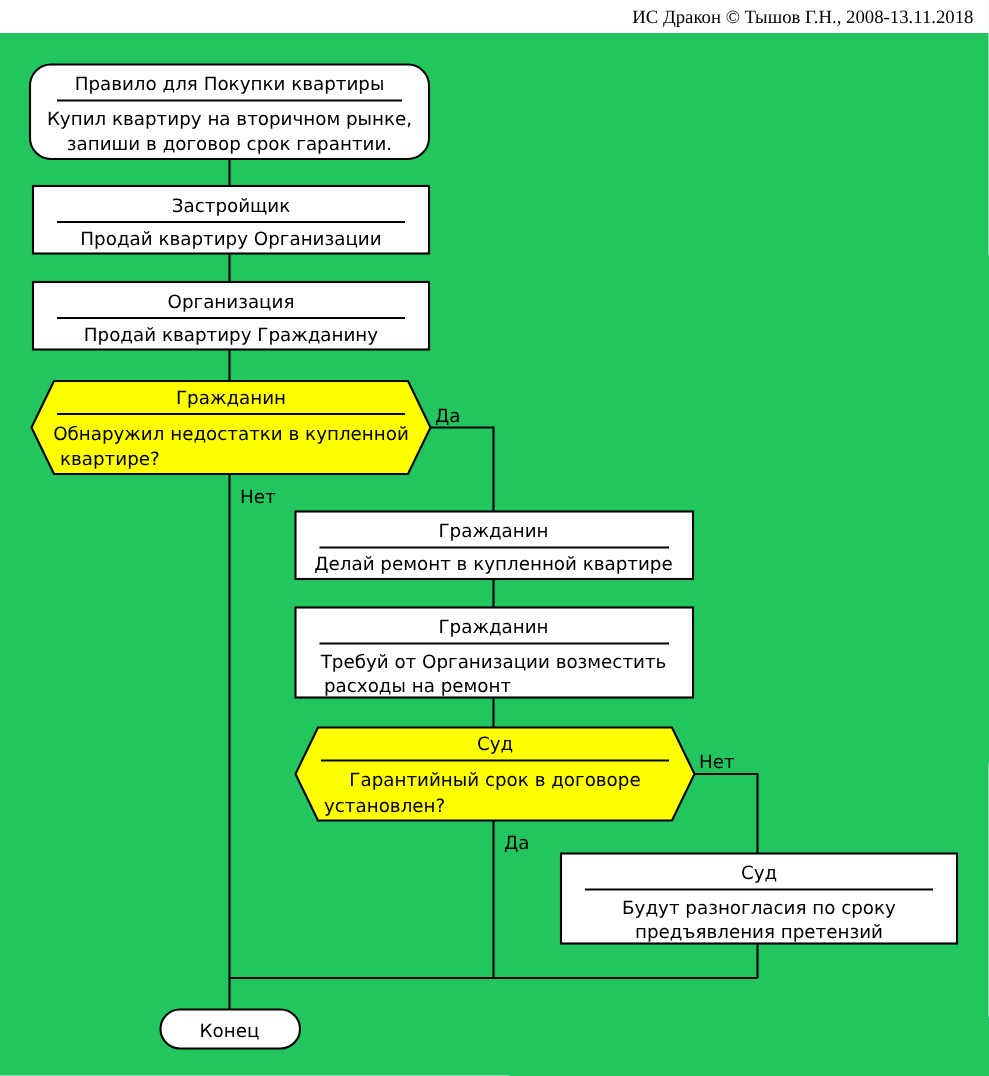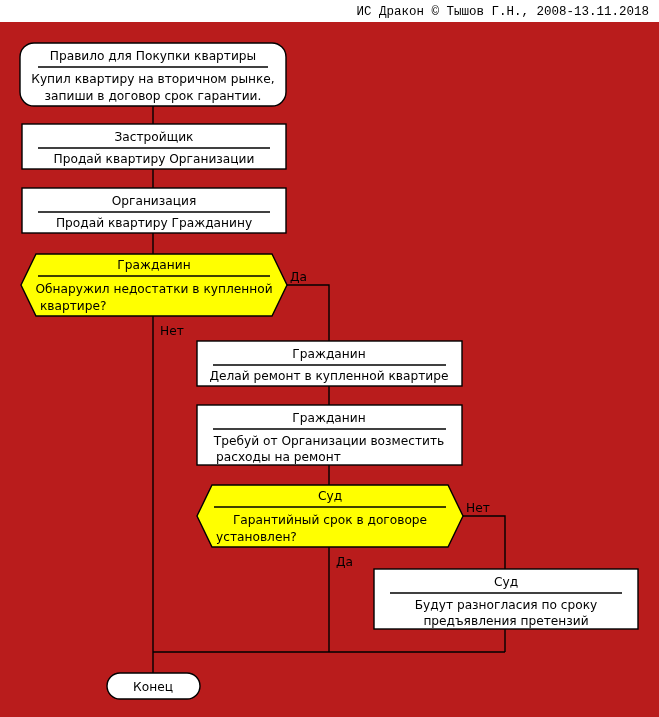--- a/index.html
+++ b/index.html
@@ -27,28 +27,28 @@
     background: #ffffff;
     text-align: right;
     box-sizing: border-box;
     padding-right: 10px;
   }
   #header-title {
     font-size: 12.5px;
     color: #000000;
     line-height: 22px;
     white-space: nowrap;
-    font-family: Liberation Mono, monospace;
+    font-family: Liberation Serif, serif;
   }
   #canvas-wrap {
     position: absolute;
     left: 0; top: 22px;
     width: 659px;
     height: 695px;
-    background: #b91c1c;
+    background: #22c55e;
   }
   svg#flow {
     display: block;
     width: 659px;
     height: 695px;
   }
   .shape-fill-white { fill: #ffffff; }
   .shape-fill-yellow { fill: #ffff00; }
   .shape-stroke { stroke: #000000; stroke-width: 1.4; }
   .divider { stroke: #000000; stroke-width: 1.4; }

